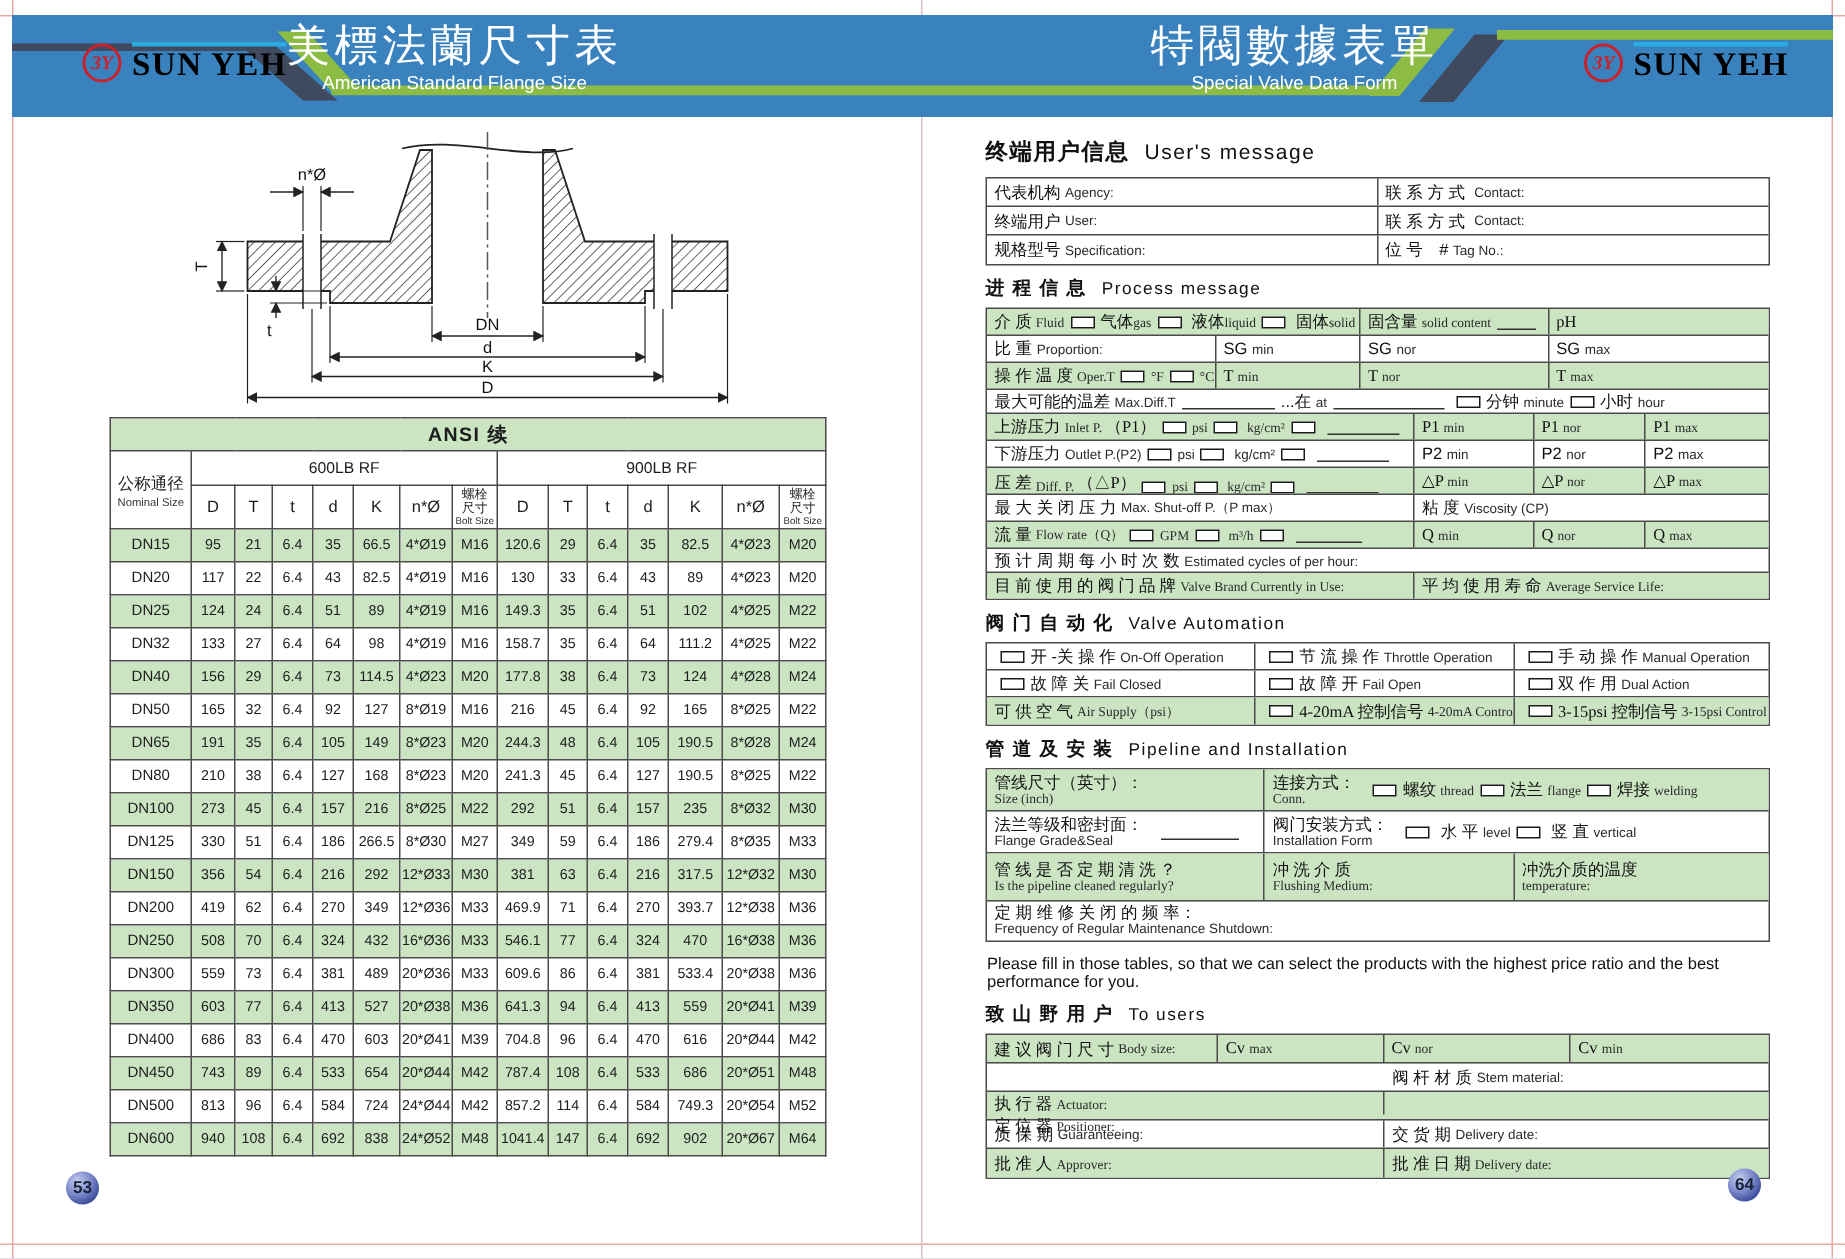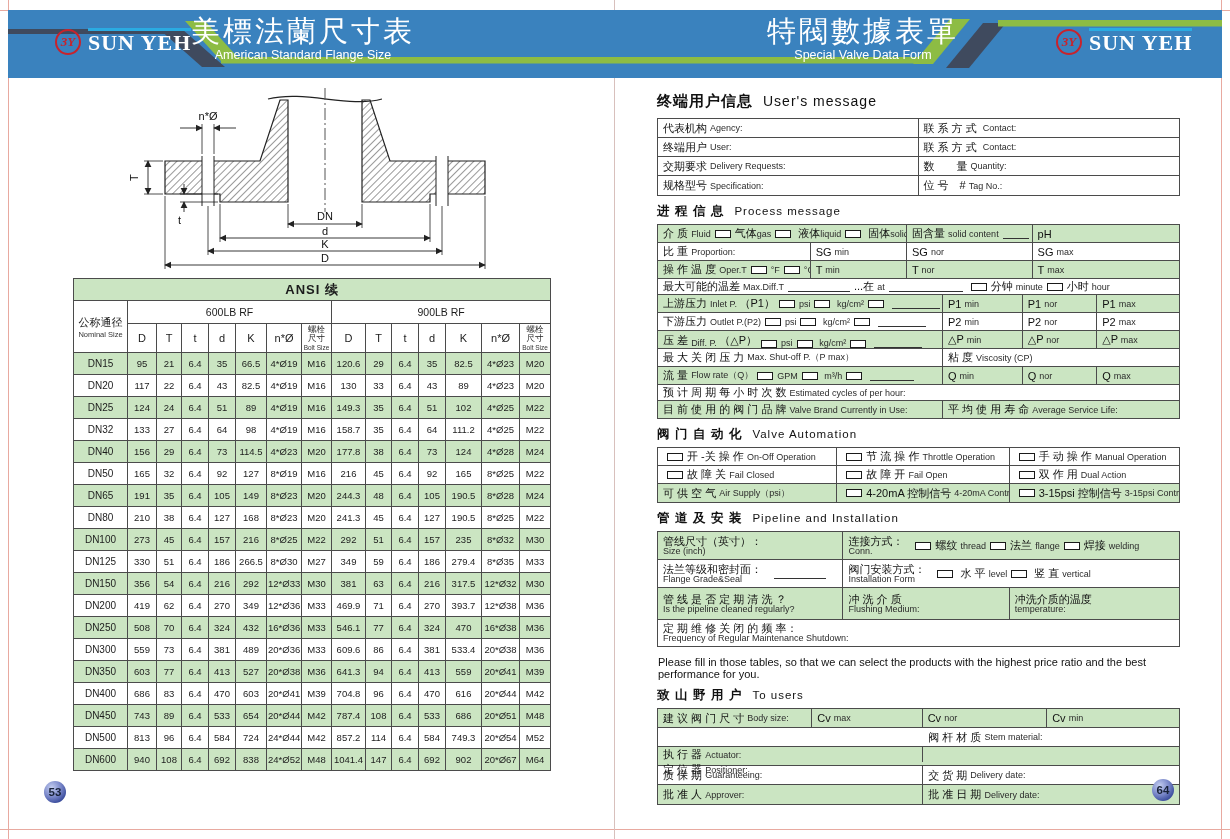--- a/index.html
+++ b/index.html
@@ -18,21 +18,21 @@
   
   #band{position:absolute;left:8px;top:10px;width:1214px;height:68px;background:var(--band);}
   #band svg{position:absolute;left:0;top:0;}
   .hd-title{position:absolute;top:4px;text-align:center;color:#fff;}
   .hd-zh{font-size:29px;letter-spacing:3px;line-height:34px;white-space:nowrap;}
   .hd-en{font-size:12.5px;line-height:15px;white-space:nowrap;}
   .logo{position:absolute;display:flex;align-items:center;gap:7px;}
   .logo-ring{width:26px;height:26px;border:2px solid var(--logo_red);border-radius:50%;
     color:var(--logo_red);font-family:"Liberation Serif",serif;font-style:italic;font-weight:bold;
     font-size:13px;display:flex;align-items:center;justify-content:center;background:transparent;}
-  .logo-name{font-family:"Liberation Serif",serif;font-weight:bold;font-size:22px;color:#ffffff;
+  .logo-name{font-family:"Liberation Serif",serif;font-weight:bold;font-size:22px;color:#000000;
     border-top:3px solid var(--logo_cyan);padding-top:0;line-height:24px;letter-spacing:1px;}
 
   
   #diagram{position:absolute;left:110px;top:86px;}
   #ansi{position:absolute;left:73px;top:278px;width:477px;border-collapse:collapse;table-layout:fixed;
     font-size:9.5px;color:#1c1c1c;}
   #ansi td{border:1px solid var(--border);text-align:center;vertical-align:middle;padding:0 1px;
     overflow:hidden;white-space:nowrap;}
   #ansi .t-title{height:22px;background:var(--shade);font-weight:bold;font-size:13px;letter-spacing:1px;}
   #ansi .t-group{height:23px;font-size:10.5px;white-space:pre;}
@@ -49,21 +49,21 @@
   #right{position:absolute;left:657px;top:90px;width:523px;}
   .sec-title{margin:7px 0 4px;display:flex;align-items:baseline;gap:10px;color:#111;}
   .sec-title .sec-zh{font-weight:bold;font-size:12.5px;letter-spacing:1px;white-space:pre;}
   .sec-title .sec-en{font-size:11.5px;letter-spacing:1px;}
   .sec-big{margin:2px 0 7px;}
   .sec-big .sec-zh{font-size:15px;}
   .sec-big .sec-en{font-size:14px;}
   .form-table{border:1px solid var(--border);}
   .f-row{display:flex;border-bottom:1px solid var(--border);}
   .f-row:last-child{border-bottom:none;}
-  .f-row.shade{background:var(--shade);}
+  .f-row.shade{background:var(--shade);font-family:Liberation Serif, serif;}
   .f-cell{flex:none;display:flex;align-items:center;padding:0 5px;border-right:1px solid var(--border);
     overflow:hidden;white-space:nowrap;color:#111;}
   .f-cell:last-child{border-right:none;}
   .zh{font-size:11px;white-space:pre;}
   .en{font-size:9px;color:#2b2b2b;white-space:pre;}
   .cb{display:inline-block;width:16px;height:8px;border:1.6px solid #1a1a1a;background:#fff;
     margin:0 4px;flex:none;}
   .blank{display:inline-block;border-bottom:1px solid #333;height:11px;margin:0 4px;flex:none;}
   .stack{display:inline-block;line-height:1.1;margin-right:8px;}
   .stack .zh{display:block;}
@@ -585,30 +585,20 @@
               <span class="zh">终端用户 </span>
               <span class="en">User:</span>
             </div>
             <div class="f-cell" style="width: 50%;">
               <span class="zh">联 系 方 式  </span>
               <span class="en">Contact:</span>
             </div>
           </div>
           <div class="f-row" style="height: 19px;">
             <div class="f-cell" style="width: 50%;">
-              <span class="zh">交期要求 </span>
-              <span class="en">Delivery Requests:</span>
-            </div>
-            <div class="f-cell" style="width: 50%;">
-              <span class="zh">数　　量 </span>
-              <span class="en">Quantity:</span>
-            </div>
-          </div>
-          <div class="f-row" style="height: 19px;">
-            <div class="f-cell" style="width: 50%;">
               <span class="zh">规格型号 </span>
               <span class="en">Specification:</span>
             </div>
             <div class="f-cell" style="width: 50%;">
               <span class="zh">位 号　# </span>
               <span class="en">Tag No.:</span>
             </div>
           </div>
         </div>
         <div class="sec-title">

